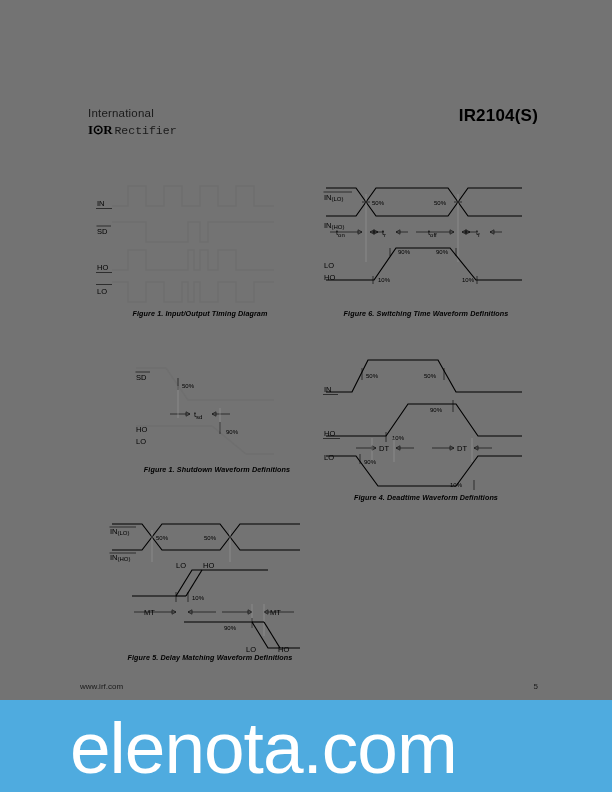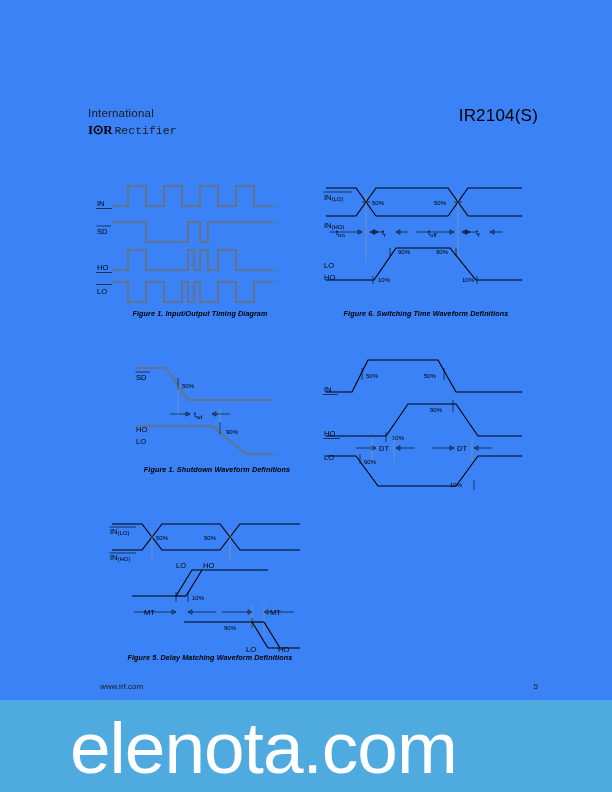--- a/index.html
+++ b/index.html
@@ -15,21 +15,21 @@
     font-family: "Liberation Sans", sans-serif;
     color: #000000;
     overflow: hidden;
   }
 
   .page {
     position: absolute;
     left: 0; top: 0;
     width: 612px;
     height: 792px;
-    background: #3b82f6;
+    background: #737373;
   }
 
   
   .header {
     position: absolute;
     left: 0; top: 0;
     width: 612px;
     height: 150px;
   }
   .logo {
@@ -66,21 +66,21 @@
     font-size: 11.5px;
     font-weight: 400;
     color: #1a1a1a;
     margin-left: 2px;
   }
   .part-number {
     position: absolute;
     right: 74px;
     top: 106px;
     font-size: 17px;
-    font-weight: normal;
+    font-weight: bold;
     letter-spacing: 0.2px;
     color: #000;
   }
 
   
   .fig {
     position: absolute;
   }
   .fig svg { display: block; }
   .fig-caption {
@@ -103,21 +103,21 @@
   
   .footer {
     position: absolute;
     left: 0;
     top: 682px;
     width: 612px;
     height: 18px;
   }
   .footer-url {
     position: absolute;
-    left: 100px;
+    left: 80px;
     top: 0;
     font-size: 8px;
     color: #1a1a1a;
   }
   .footer-page {
     position: absolute;
     right: 74px;
     top: 0;
     font-size: 8px;
     color: #1a1a1a;
@@ -325,20 +325,21 @@
 
       <g>
         <path class="wf" d="M10,104 L40,104 L62,134 L140,134 L162,104 L206,104"></path>
         <text class="lbl" x="8" y="108">LO</text>
         <line class="thin" x1="44" y1="102" x2="44" y2="112"></line>
         <text class="pct" x="48" y="112">90%</text>
         <line class="thin" x1="158" y1="128" x2="158" y2="138"></line>
         <text class="pct" x="134" y="135">10%</text>
       </g>
     </svg>
+    <div class="fig-caption">Figure 4.   Deadtime Waveform Definitions</div>
   </div>
 
   <div class="fig" id="fig5">
     <svg width="220" height="136" viewBox="0 0 220 136">
 
       <g>
         <path class="wf" d="M12,8 L42,8 L62,34 L120,34 L140,8 L200,8"></path>
         <text class="lbl" x="10" y="18"><tspan>IN</tspan><tspan class="lbl-s" dy="1">(LO)</tspan></text>
         <line class="thin" x1="9.5" y1="11" x2="36" y2="11"></line>
       </g>

